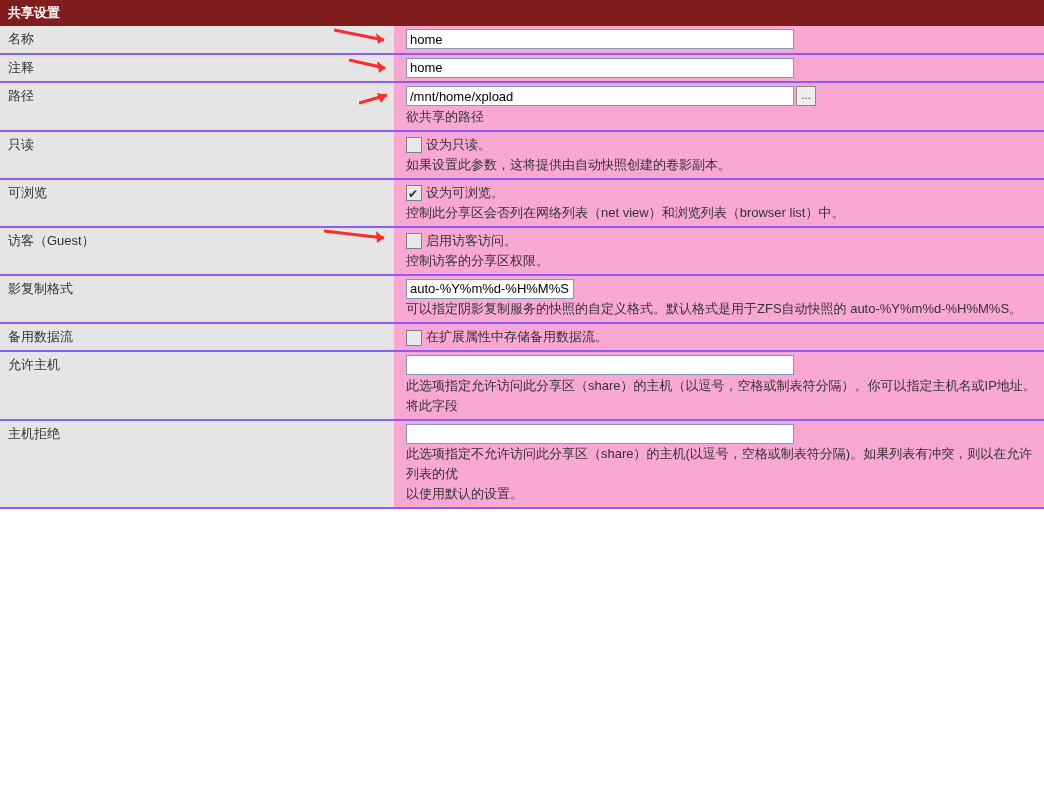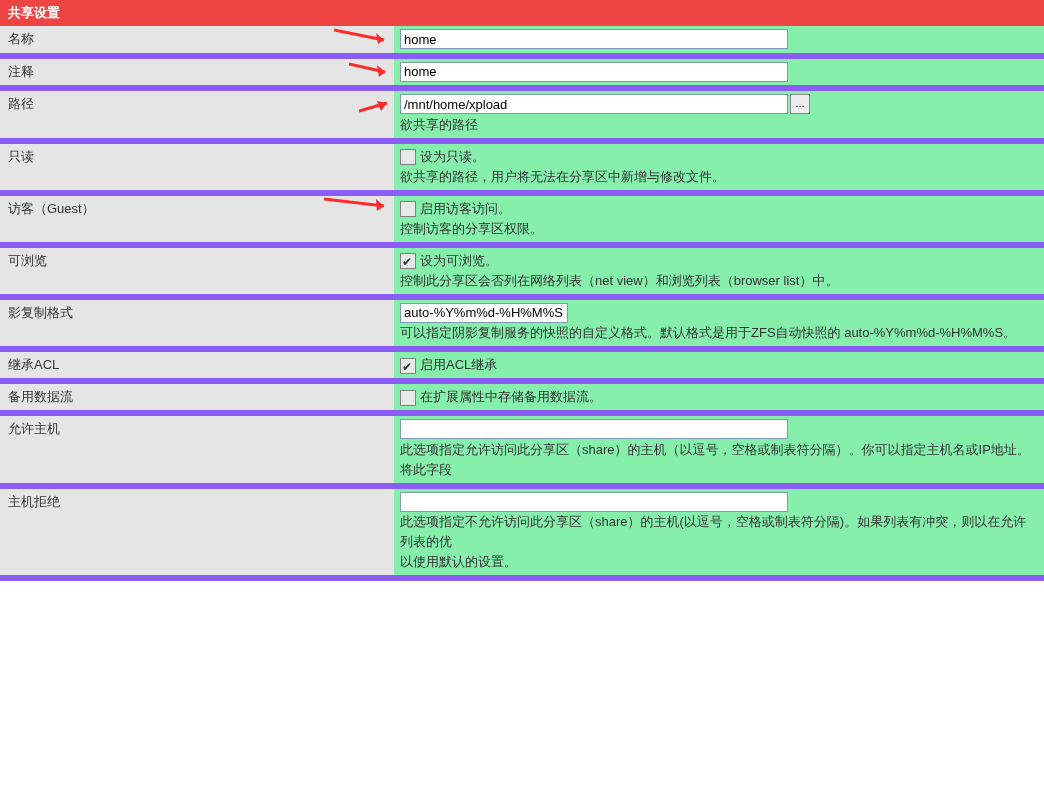--- a/index.html
+++ b/index.html
@@ -1,22 +1,22 @@
 <!DOCTYPE html>
 <html><head>
 <meta charset="utf-8">
 <style>
 html,body{margin:0;padding:0;font-family:"Microsoft YaHei",Arial,sans-serif;font-size:13px;color:#333;background:#fff}
 .panel{width:1044px}
-.section-header{background:#ef4444;color:#fff;font-weight:bold;padding:4px 8px;font-size:13px}
+.section-header{background:#7f1d1d;color:#fff;font-weight:bold;padding:4px 8px;font-size:13px}
 .form-table{width:100%;border-collapse:collapse}
-.form-table tr{border-bottom:6px solid #8b5cf6}
+.form-table tr{border-bottom:2px solid #8b5cf6}
 .form-table td{vertical-align:top;padding:3px 6px;font-size:13px}
 .form-table td.label{width:380px;background:#e5e5e5;padding-left:8px;line-height:20px}
-.form-table td.field{background:#86efac;padding-left:6px;padding-right:6px;line-height:20px}
+.form-table td.field{background:#f9a8d4;padding-left:12px;padding-right:6px;line-height:20px}
 input[type=text]{border:1px solid #7d9ab8;height:18px;padding:0 3px;font-size:13px;background:#fff}
 input.wide{width:380px}
 input.wider{width:380px}
 input.shadow-fmt{width:160px}
 input.hosts{width:380px}
 .browse-btn{display:inline-block;width:18px;height:18px;border:1px solid #888;background:#eee;text-align:center;font-size:11px;line-height:16px;vertical-align:top;margin-left:2px;cursor:pointer}
 .chk{display:inline-block;width:14px;height:14px;border:1px solid #808080;background:#e8e8e8;vertical-align:middle;position:relative;margin-right:4px}
 .chk.checked::after{content:"✔";position:absolute;left:1px;top:-2px;font-size:12px;color:#333}
 .desc{color:#333}
 .hint{color:#333}
@@ -66,63 +66,57 @@
               <line class="arrow-line" x1="0" y1="14" x2="28" y2="6"></line>
               <polygon class="arrow-head" points="28,6 18,4 22,14"></polygon>
             </svg>
       </td>
     </tr>
 
     <tr>
       <td class="label">只读</td>
       <td class="field">
         <span class="chk"></span><span>设为只读。</span><br>
-        <span class="desc">欲共享的路径，用户将无法在分享区中新增与修改文件。</span>
+        <span class="desc">如果设置此参数，这将提供由自动快照创建的卷影副本。</span>
+      </td>
+    </tr>
+
+    <tr>
+      <td class="label">可浏览</td>
+      <td class="field">
+        <span class="chk checked"></span><span>设为可浏览。</span><br>
+        <span class="desc">控制此分享区会否列在网络列表（net view）和浏览列表（browser list）中。</span>
       </td>
     </tr>
 
     <tr>
       <td class="label">访客（Guest）</td>
       <td class="field rel">
         <span class="chk"></span><span>启用访客访问。</span><br>
         <span class="desc">控制访客的分享区权限。</span>
         <svg class="arrow" style="left:-70px;top:0px" width="70" height="20">
               <line class="arrow-line" x1="0" y1="3" x2="60" y2="10"></line>
               <polygon class="arrow-head" points="60,10 52,3 53,15"></polygon>
             </svg>
-      </td>
-    </tr>
-
-    <tr>
-      <td class="label">可浏览</td>
-      <td class="field">
-        <span class="chk checked"></span><span>设为可浏览。</span><br>
-        <span class="desc">控制此分享区会否列在网络列表（net view）和浏览列表（browser list）中。</span>
       </td>
     </tr>
 
 
 
 
 
     <tr>
       <td class="label">影复制格式</td>
       <td class="field">
         <input type="text" class="shadow-fmt" value="auto-%Y%m%d-%H%M%S" style=""><br>
         <span class="desc">可以指定阴影复制服务的快照的自定义格式。默认格式是用于ZFS自动快照的 auto-%Y%m%d-%H%M%S。</span>
       </td>
     </tr>
 
 
-    <tr>
-      <td class="label">继承ACL</td>
-      <td class="field">
-        <span class="chk checked"></span><span>启用ACL继承</span>
-      </td>
-    </tr>
 
     <tr>
       <td class="label">备用数据流</td>
       <td class="field">
         <span class="chk"></span><span>在扩展属性中存储备用数据流。</span>
       </td>
     </tr>
 
 
     <tr>

